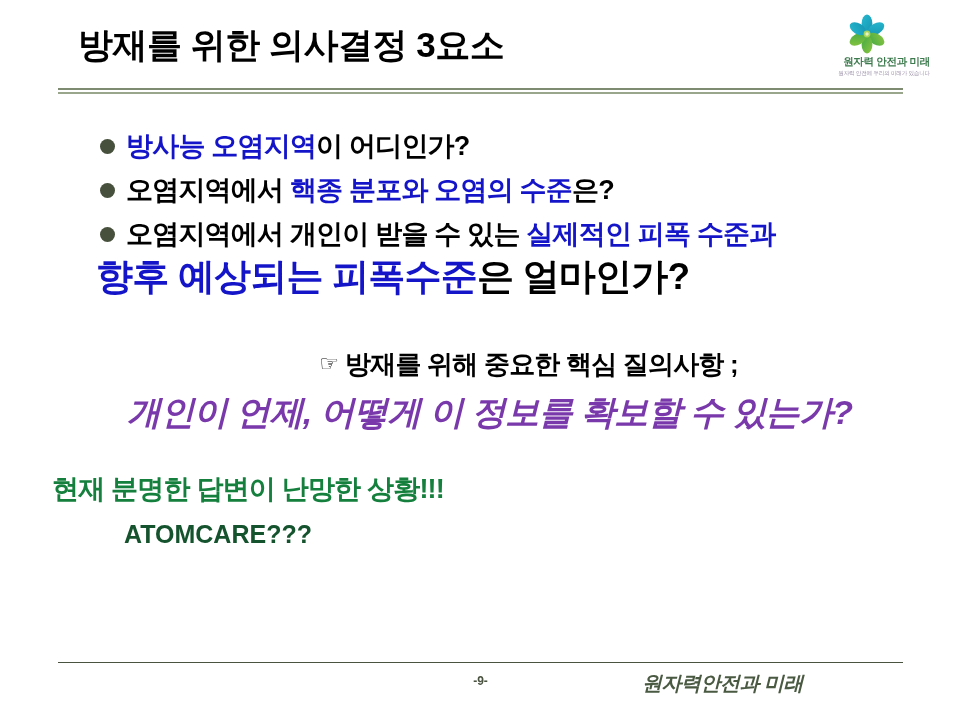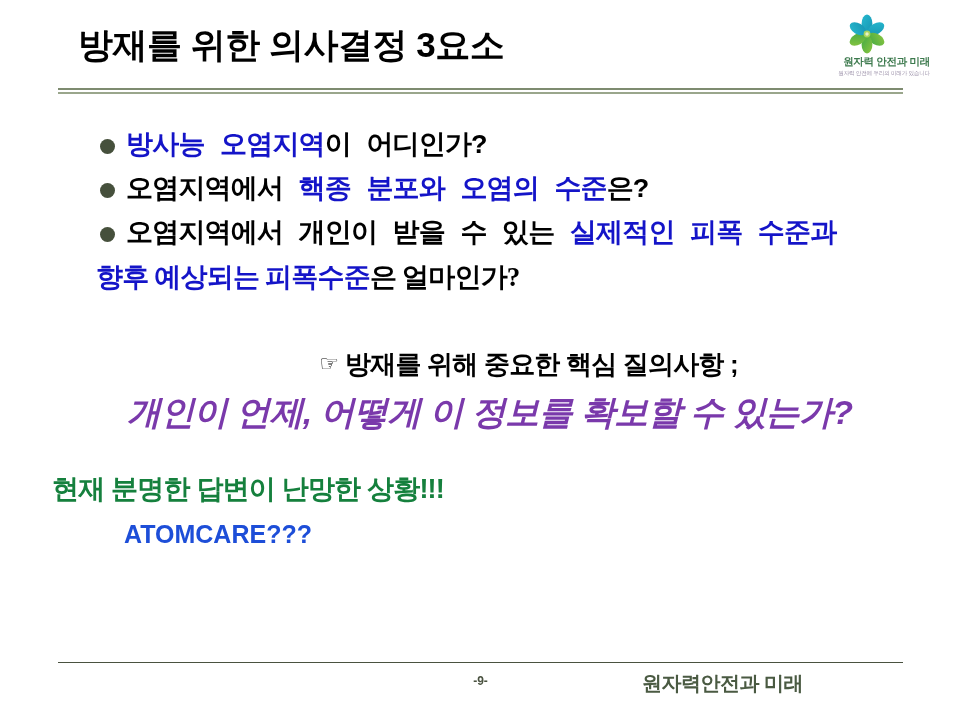--- a/index.html
+++ b/index.html
@@ -105,45 +105,43 @@
 
   .bullet-line {
     position: relative;
     padding-left: 100px;
     font-size: 27px;
     font-weight: bold;
     line-height: 44px;
     color: #000000;
     letter-spacing: -0.8px;
     white-space: nowrap;
-    font-family: Liberation Mono, monospace;
   }
   .bullet-dot {
     position: absolute;
     left: 100px;
     top: 15px;
     width: 15px;
     height: 15px;
     border-radius: 50%;
     background: #46503c;
   }
   .bullet-line .bullet-text {
     display: inline-block;
     margin-left: 26px;
   }
 
   .cont-line {
     padding-left: 96px;
-    font-size: 27px;
+    font-size: 37px;
     font-weight: bold;
     line-height: 42px;
     color: #000000;
     letter-spacing: -0.8px;
     white-space: nowrap;
-    font-family: Liberation Serif, serif;
   }
 
   .blue { color: #1414c8; }
   .black { color: #000000; }
 
   .spacer-a { height: 46px; }
 
   .point-line {
     position: relative;
     padding-left: 96px;
@@ -187,21 +185,21 @@
     letter-spacing: -0.8px;
     white-space: nowrap;
   }
 
   .red-line-2 {
     padding-left: 124px;
     margin-top: 4px;
     font-size: 25px;
     font-weight: bold;
     line-height: 40px;
-    color: #1d4ed8;
+    color: #14532d;
     letter-spacing: 0px;
     white-space: nowrap;
   }
 
   
   .footer-rule {
     position: absolute;
     left: 58px;
     top: 662px;
     width: 845px;
@@ -216,20 +214,21 @@
     text-align: center;
     font-size: 12px;
     font-weight: bold;
     color: #4a5240;
   }
   .footer-brand {
     position: absolute;
     right: 60px;
     top: 670px;
     font-size: 20px;
+    font-style: italic;
     font-weight: bold;
     color: #4a5a42;
     letter-spacing: -0.5px;
     white-space: nowrap;
   }
 </style>
 </head>
 <body>
 
 <div class="slide">

